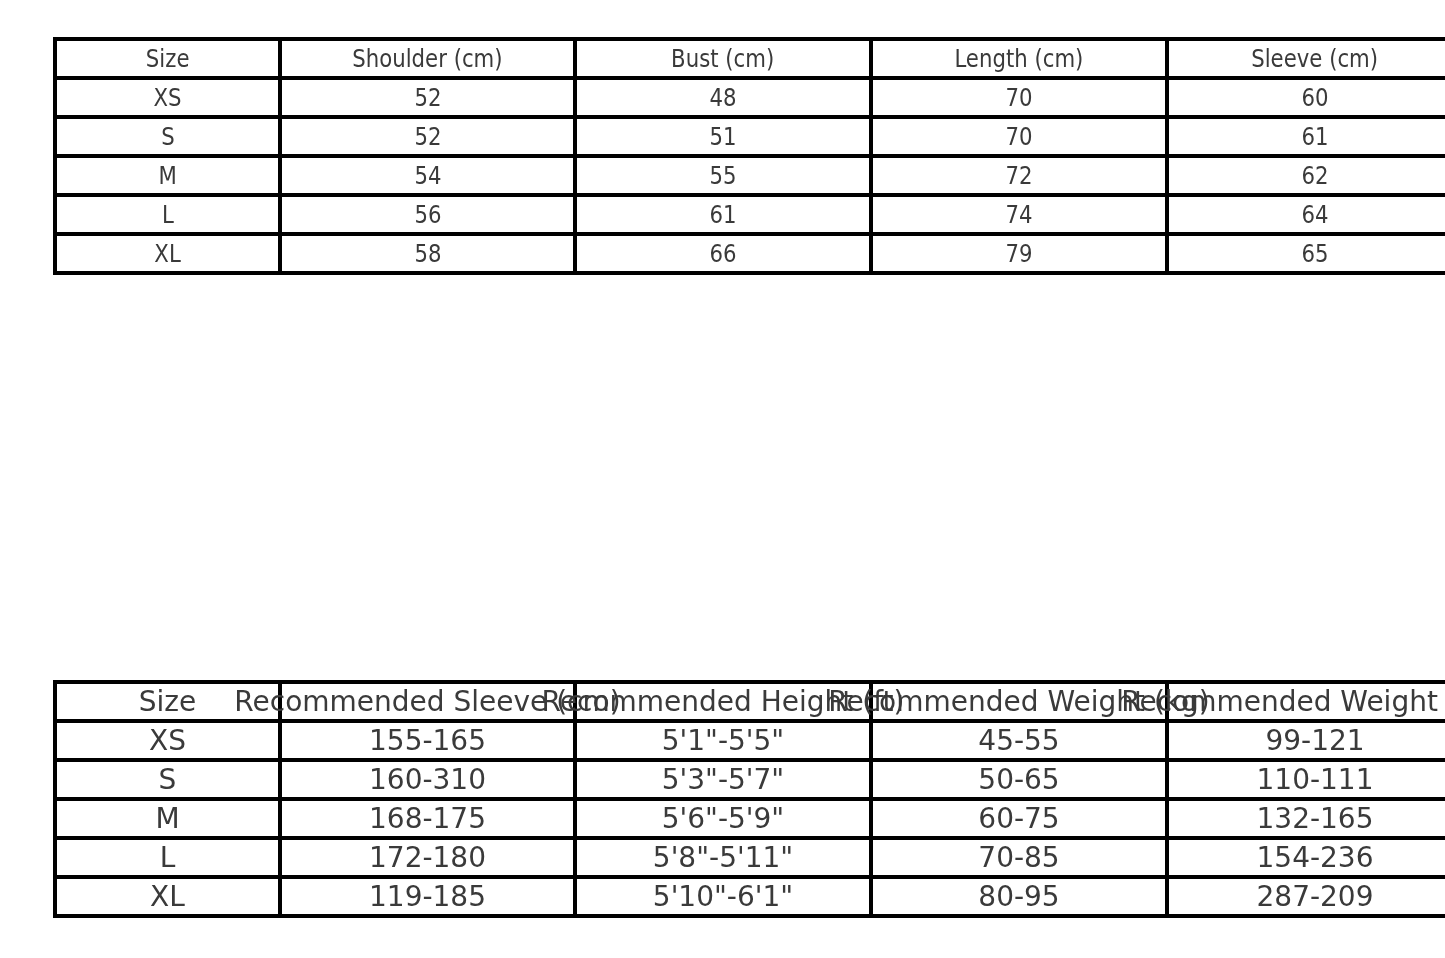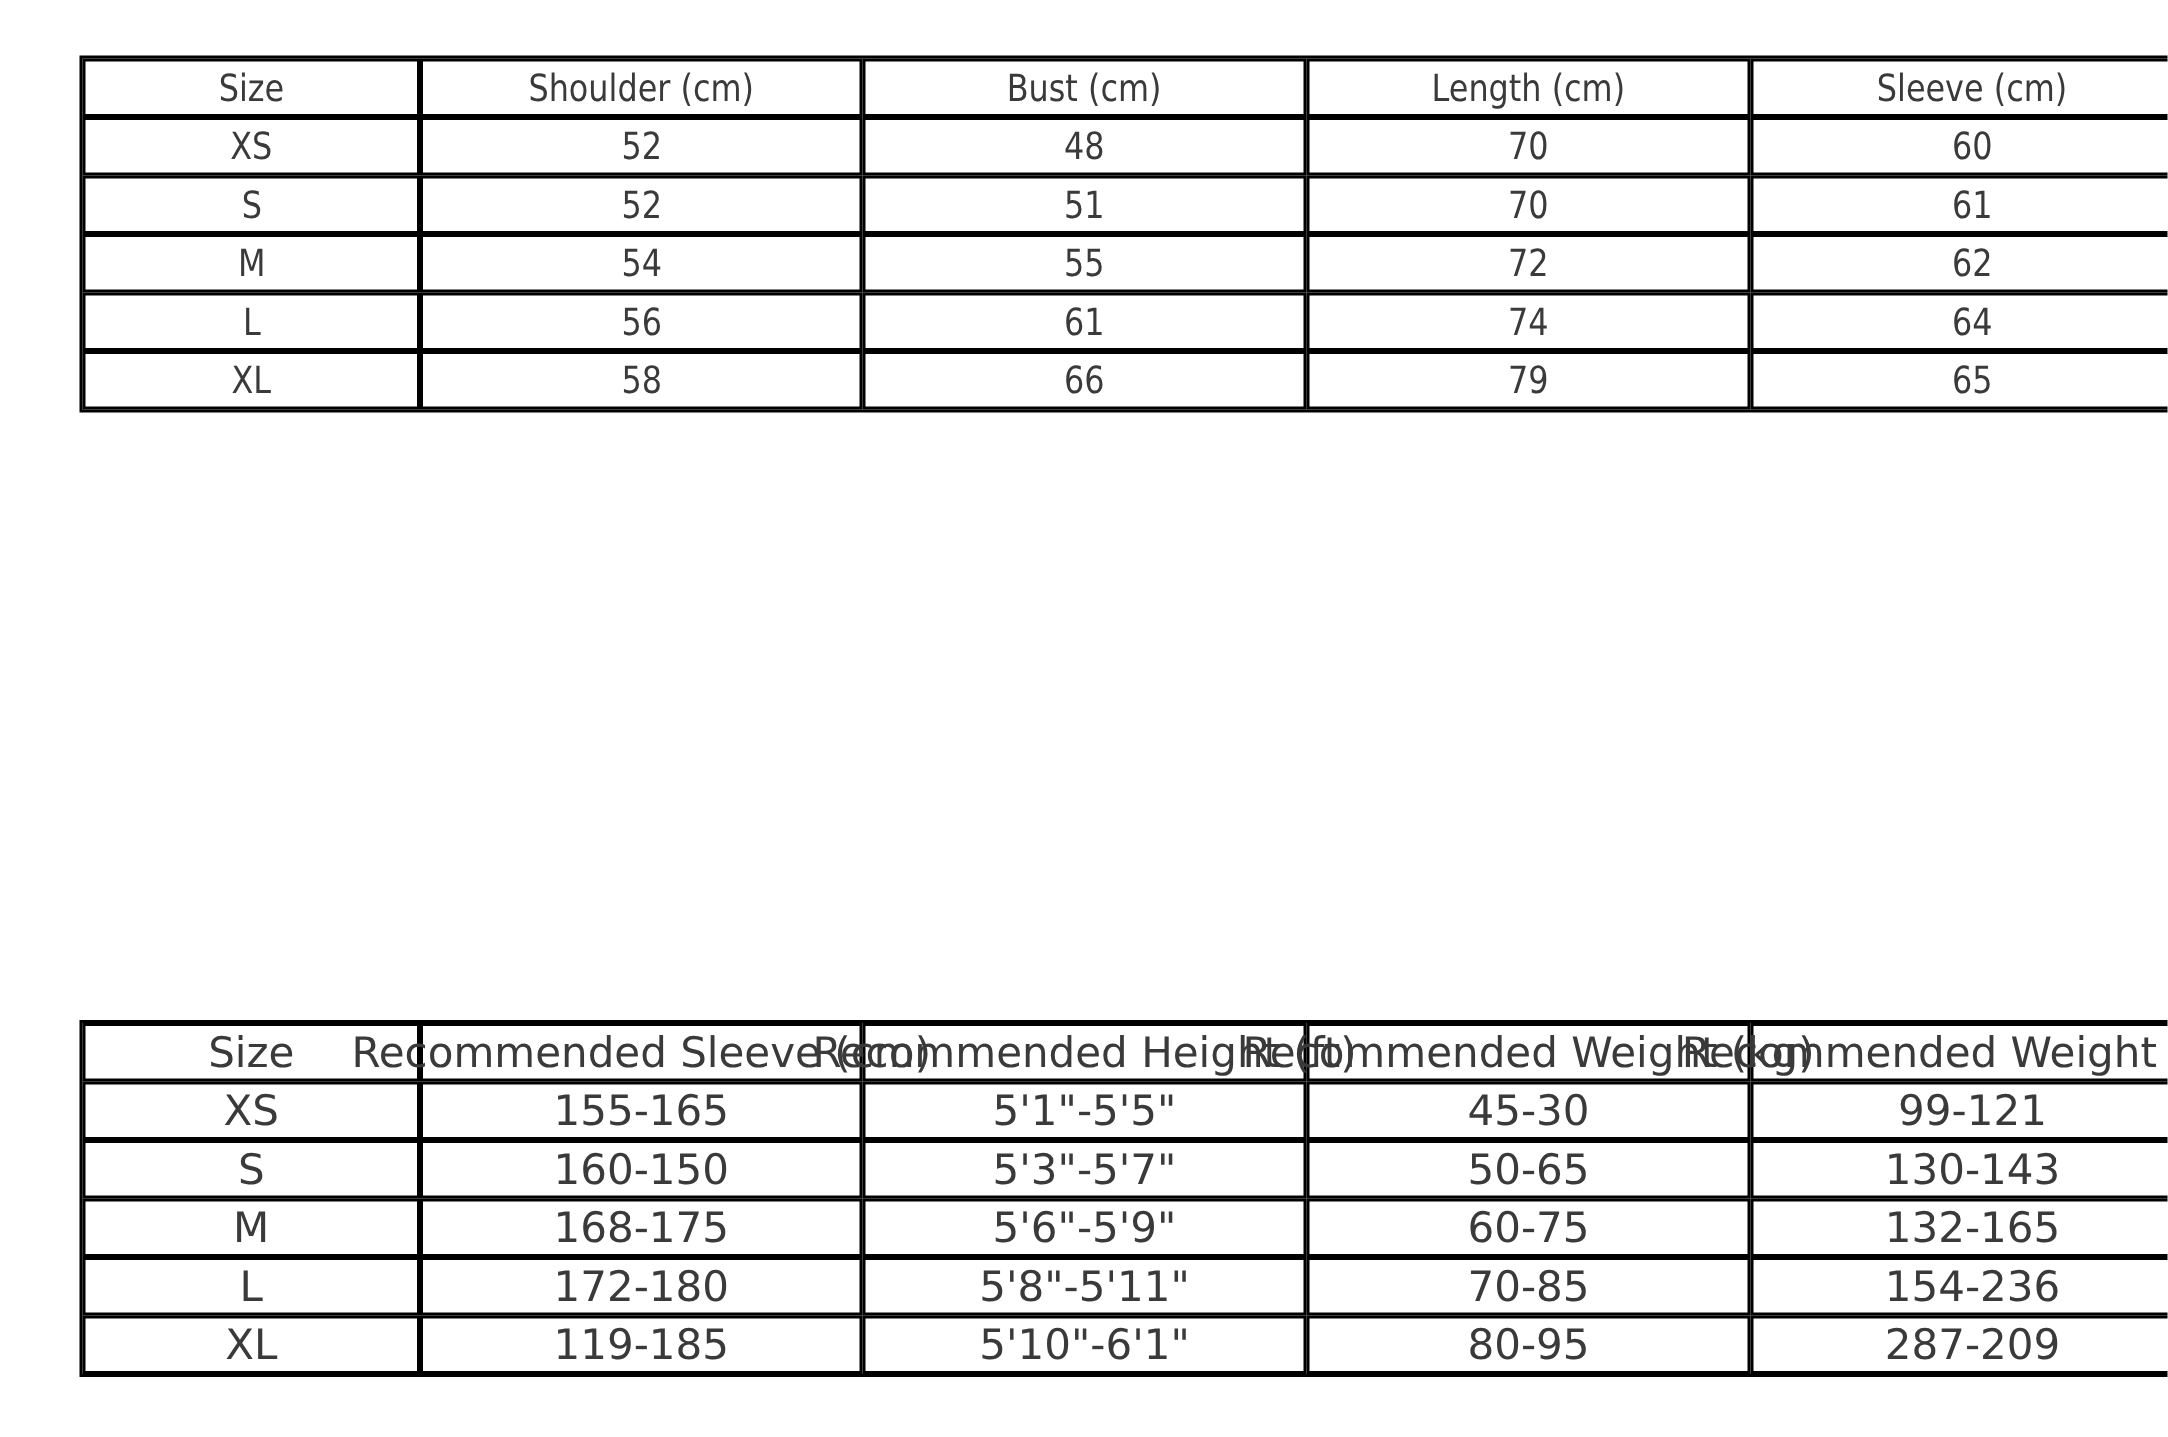--- a/index.html
+++ b/index.html
@@ -175,29 +175,29 @@
             <span>Recommended Weight (lbs)</span>
           </div>
         </th>
       </tr>
     </thead>
   <tbody>
       <tr>
         <td><span>XS</span></td>
         <td><span>155-165</span></td>
         <td><span>5'1"-5'5"</span></td>
-        <td><span>45-30</span></td>
+        <td><span>45-55</span></td>
         <td><span>99-121</span></td>
       </tr>
       <tr>
         <td><span>S</span></td>
-        <td><span>160-150</span></td>
+        <td><span>160-310</span></td>
         <td><span>5'3"-5'7"</span></td>
         <td><span>50-65</span></td>
-        <td><span>130-143</span></td>
+        <td><span>110-111</span></td>
       </tr>
       <tr>
         <td><span>M</span></td>
         <td><span>168-175</span></td>
         <td><span>5'6"-5'9"</span></td>
         <td><span>60-75</span></td>
         <td><span>132-165</span></td>
       </tr>
       <tr>
         <td><span>L</span></td>

